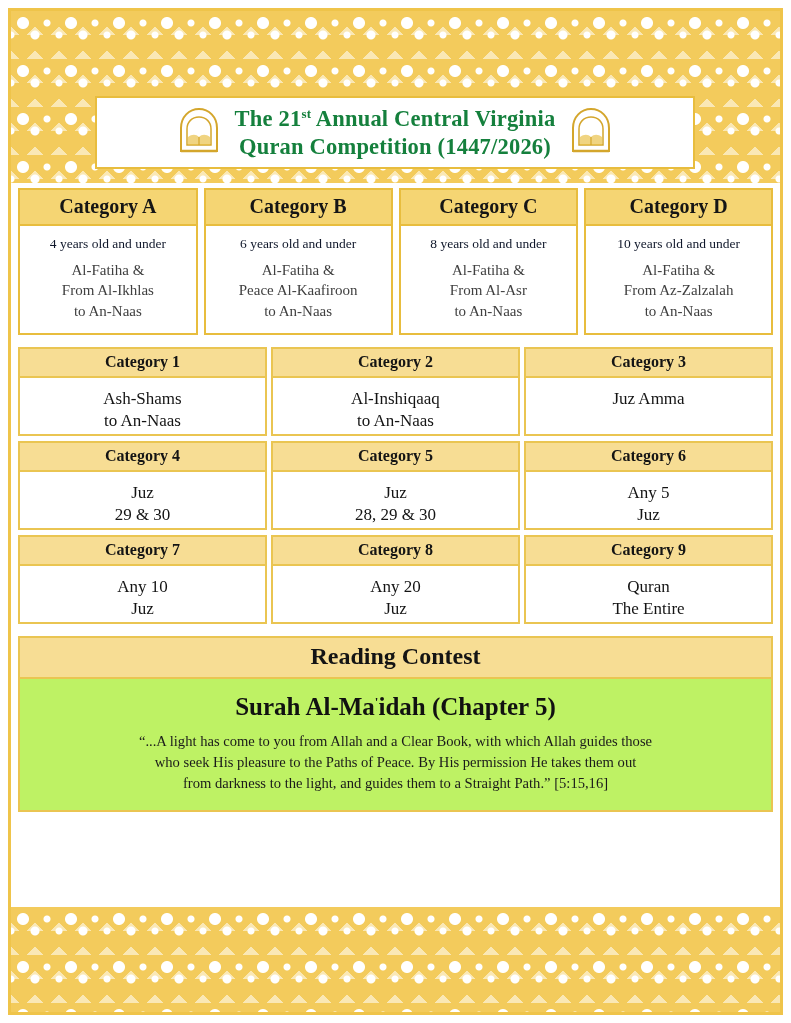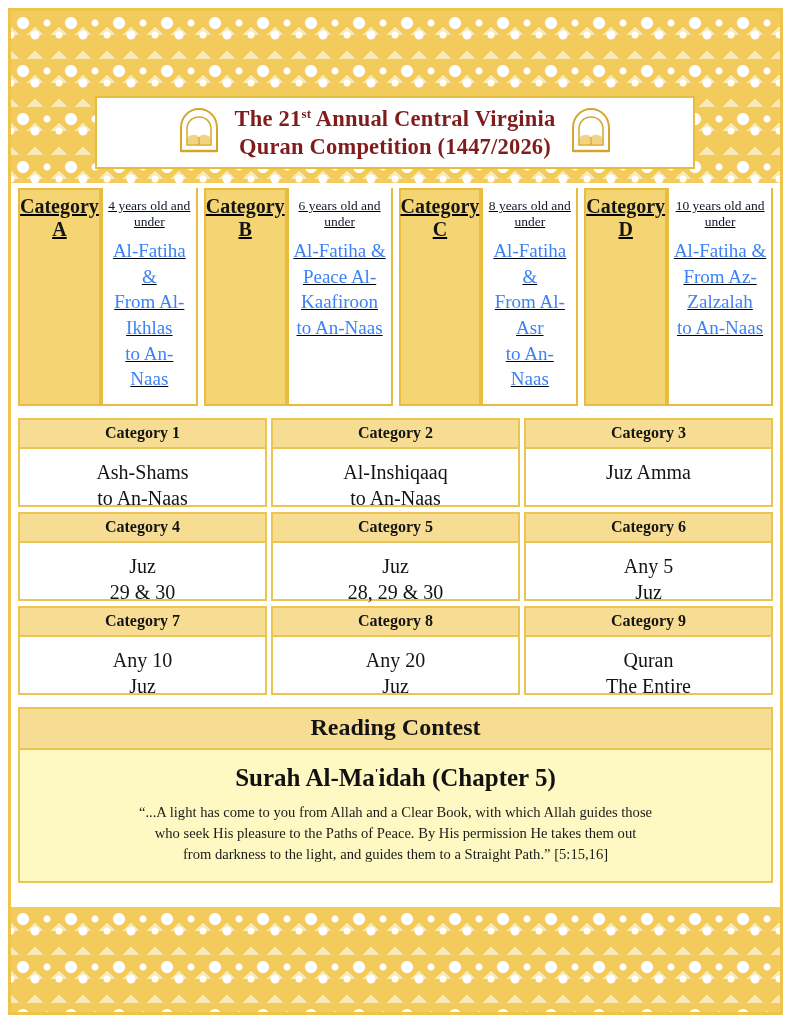--- a/index.html
+++ b/index.html
@@ -67,21 +67,21 @@
     border: 2px solid #e8bd3e;
     box-sizing: border-box;
     display: flex;
     align-items: center;
     justify-content: center;
     gap: 14px;
     padding: 0 10px;
   }
   .title-text {
     text-align: center;
-    color: #7f1d1d;
+    color: #15803d;
     font-weight: bold;
     font-size: 22.5px;
     line-height: 1.22;
     letter-spacing: 0.2px;
     white-space: nowrap;
   }
   .title-text .sup { font-size: 13px; vertical-align: super; }
   .quran-icon { flex: 0 0 auto; }
 
   
@@ -95,21 +95,21 @@
 
   
   .letter-row {
     display: flex;
     gap: 6px;
     margin-bottom: 12px;
   }
   .letter-col {
     flex: 1 1 0;
     display: flex;
-    text-decoration: underline;
+    flex-direction: column;
   }
   .letter-col.w1 { flex-grow: 1.05; }
   .cat-head {
     background: #f5d573;
     border: 2px solid #e8bd3e;
     box-sizing: border-box;
     text-align: center;
     font-weight: bold;
     font-size: 20px;
     color: #151515;
@@ -123,23 +123,23 @@
     text-align: center;
     padding: 10px 4px 12px;
     flex: 1 1 auto;
   }
   .age-line {
     font-size: 13.5px;
     color: #0f172a;
     margin-bottom: 8px;
   }
   .range-line {
-    font-size: 19px;
+    font-size: 15px;
     line-height: 1.35;
-    color: #3b82f6;
+    color: #404040;
   }
 
   
   .num-grid {
     margin-top: 4px;
   }
   .num-row {
     display: flex;
     gap: 4px;
   }
@@ -156,21 +156,21 @@
     font-size: 16px;
     color: #141414;
     padding: 4px 0 5px;
   }
   .num-body {
     border: 2px solid #eac552;
     border-top: none;
     box-sizing: border-box;
     background: #ffffff;
     text-align: center;
-    font-size: 20px;
+    font-size: 17px;
     line-height: 1.3;
     color: #141414;
     padding: 10px 4px 12px;
     height: 58px;
   }
   .num-block { margin-bottom: 5px; }
 
   
   .reading {
     margin-top: 12px;
@@ -182,21 +182,21 @@
     text-align: center;
     font-weight: bold;
     font-size: 24px;
     color: #141414;
     padding: 5px 16px 7px;
   }
   .reading-body {
     border: 2px solid #eac552;
     border-top: none;
     box-sizing: border-box;
-    background: #fef9c3;
+    background: #bef264;
     text-align: center;
     padding: 14px 26px 16px;
   }
   .surah-title {
     font-weight: bold;
     font-size: 25px;
     color: #111111;
     margin-bottom: 10px;
   }
   .surah-title .sup { font-size: 13px; vertical-align: super; }

